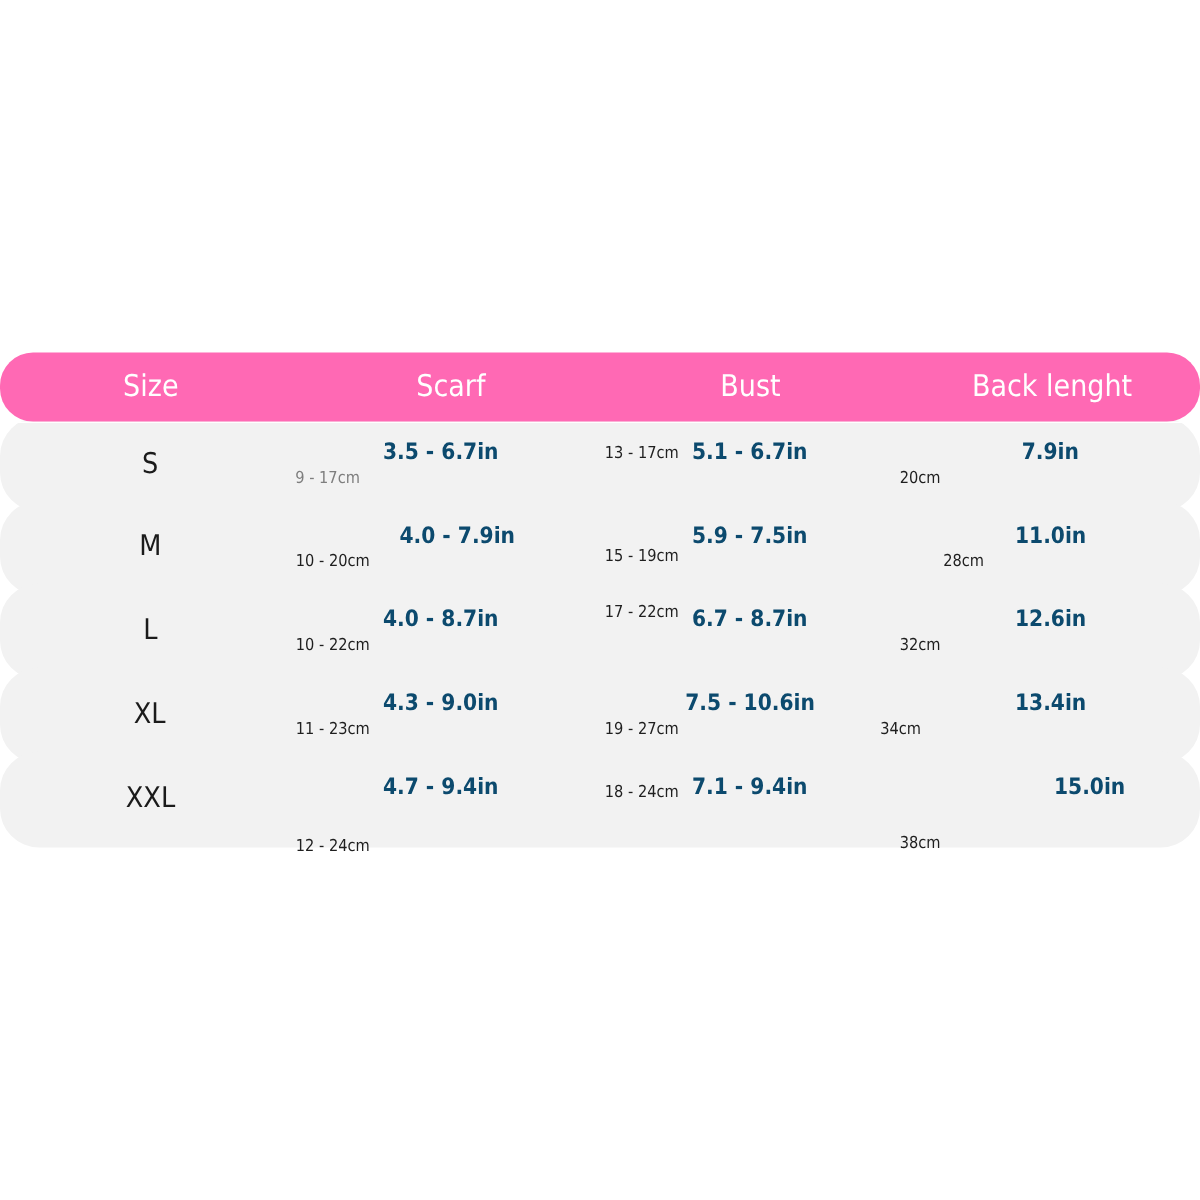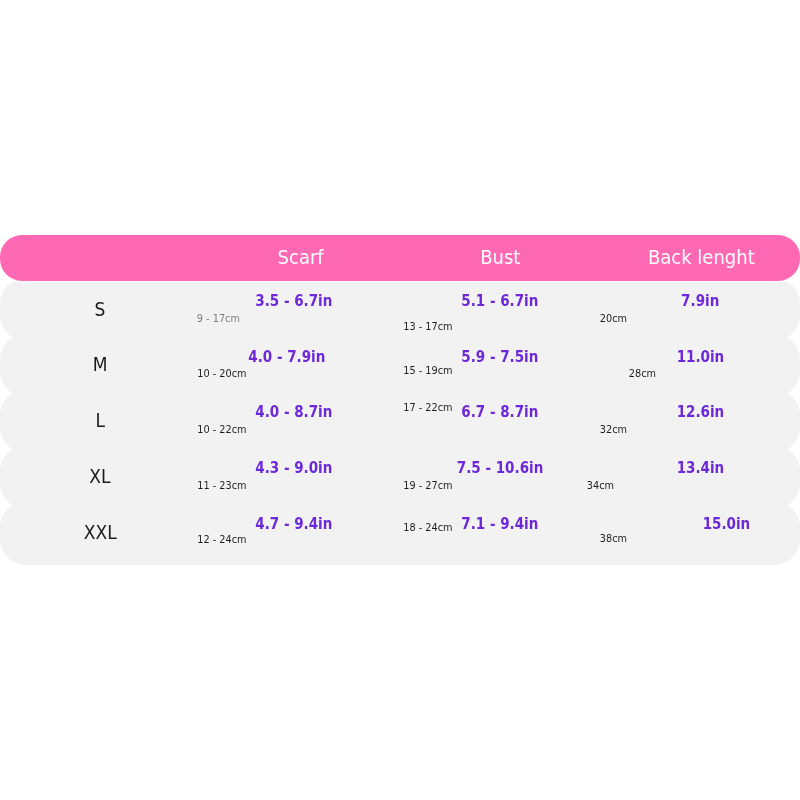--- a/index.html
+++ b/index.html
@@ -17,46 +17,46 @@
          background:#F2F2F2;border-radius:26px;z-index:1;}
 
   
   .gap{position:absolute;left:0;top:280.9px;width:800px;height:0.7px;background:#ffffff;z-index:4;}
 
   
   .ht{filter:blur(0px);position:absolute;z-index:6;top:234px;height:46px;line-height:46px;
       color:#ffffff;font-size:20px;text-align:center;white-space:nowrap;}
   .sz{filter:blur(0px);position:absolute;z-index:3;font-size:19px;color:#1b1b1b;
       text-align:center;white-space:nowrap;}
-  .vin{filter:blur(0px);position:absolute;z-index:3;font-size:15px;font-weight:700;color:#6d28d9;
+  .vin{filter:blur(0px);position:absolute;z-index:3;font-size:15px;font-weight:700;color:#0c4a6e;
        text-align:center;white-space:nowrap;}
   .vcm{filter:blur(0px);position:absolute;z-index:3;font-size:11px;color:#1f1f1f;
        text-align:left;white-space:nowrap;}
   .vcm.muted{color:#7e7e7e;}
 
   
   .cd{display:inline-block;transform:scaleX(0.9);transform-origin:center center;}
   .vcm .cd{transform:scaleX(0.885);}
 </style>
 </head>
 <body>
 
 <div id="chart">
   <div id="rows">
       <div class="rowbg" style="top:277.70px"></div>
       <div class="sz" style="left:0px;width:200px;top:297.50px"><span class="cd">S</span></div>
       <div class="vin" style="left:193.60000000000002px;width:200px;top:291.70px"><span class="cd">3.5 - 6.7in</span></div>
       <div class="vcm muted" style="left:194.3px;width:200px;top:311.50px"><span class="cd">9 - 17cm</span></div>
       <div class="vin" style="left:400.2px;width:200px;top:291.70px"><span class="cd">5.1 - 6.7in</span></div>
-      <div class="vcm" style="left:399.5px;width:200px;top:320px"><span class="cd">13 - 17cm</span></div>
+      <div class="vcm" style="left:399.5px;width:200px;top:295px"><span class="cd">13 - 17cm</span></div>
       <div class="vin" style="left:600.5px;width:200px;top:291.70px"><span class="cd">7.9in</span></div>
       <div class="vcm" style="left:597.8px;width:200px;top:311.50px"><span class="cd">20cm</span></div>
       <div class="rowbg" style="top:333.50px"></div>
       <div class="sz" style="left:0px;width:200px;top:353.30px"><span class="cd">M</span></div>
-      <div class="vin" style="left:187px;width:200px;top:347.50px"><span class="cd">4.0 - 7.9in</span></div>
+      <div class="vin" style="left:205px;width:200px;top:347.50px"><span class="cd">4.0 - 7.9in</span></div>
       <div class="vcm" style="left:194.3px;width:200px;top:367.30px"><span class="cd">10 - 20cm</span></div>
       <div class="vin" style="left:400.2px;width:200px;top:347.50px"><span class="cd">5.9 - 7.5in</span></div>
       <div class="vcm" style="left:399.5px;width:200px;top:364px"><span class="cd">15 - 19cm</span></div>
       <div class="vin" style="left:600.5px;width:200px;top:347.50px"><span class="cd">11.0in</span></div>
       <div class="vcm" style="left:627px;width:200px;top:367.30px"><span class="cd">28cm</span></div>
       <div class="rowbg" style="top:389.30px"></div>
       <div class="sz" style="left:0px;width:200px;top:409.10px"><span class="cd">L</span></div>
       <div class="vin" style="left:193.60000000000002px;width:200px;top:403.30px"><span class="cd">4.0 - 8.7in</span></div>
       <div class="vcm" style="left:194.3px;width:200px;top:423.10px"><span class="cd">10 - 22cm</span></div>
       <div class="vin" style="left:400.2px;width:200px;top:403.30px"><span class="cd">6.7 - 8.7in</span></div>
@@ -67,25 +67,26 @@
       <div class="sz" style="left:0px;width:200px;top:464.90px"><span class="cd">XL</span></div>
       <div class="vin" style="left:193.60000000000002px;width:200px;top:459.10px"><span class="cd">4.3 - 9.0in</span></div>
       <div class="vcm" style="left:194.3px;width:200px;top:478.90px"><span class="cd">11 - 23cm</span></div>
       <div class="vin" style="left:400.2px;width:200px;top:459.10px"><span class="cd">7.5 - 10.6in</span></div>
       <div class="vcm" style="left:399.5px;width:200px;top:478.90px"><span class="cd">19 - 27cm</span></div>
       <div class="vin" style="left:600.5px;width:200px;top:459.10px"><span class="cd">13.4in</span></div>
       <div class="vcm" style="left:585px;width:200px;top:478.90px"><span class="cd">34cm</span></div>
       <div class="rowbg" style="top:500.90px"></div>
       <div class="sz" style="left:0px;width:200px;top:520.70px"><span class="cd">XXL</span></div>
       <div class="vin" style="left:193.60000000000002px;width:200px;top:514.90px"><span class="cd">4.7 - 9.4in</span></div>
-      <div class="vcm" style="left:194.3px;width:200px;top:533px"><span class="cd">12 - 24cm</span></div>
+      <div class="vcm" style="left:194.3px;width:200px;top:557px"><span class="cd">12 - 24cm</span></div>
       <div class="vin" style="left:400.2px;width:200px;top:514.90px"><span class="cd">7.1 - 9.4in</span></div>
       <div class="vcm" style="left:399.5px;width:200px;top:521px"><span class="cd">18 - 24cm</span></div>
       <div class="vin" style="left:626px;width:200px;top:514.90px"><span class="cd">15.0in</span></div>
-      <div class="vcm" style="left:597.8px;width:200px;top:532px"><span class="cd">38cm</span></div>
+      <div class="vcm" style="left:597.8px;width:200px;top:555px"><span class="cd">38cm</span></div>
     </div>
 
   <div class="hdr"></div>
   <div class="gap"></div>
+  <div class="ht" style="left:1px;width:200px"><span class="cd">Size</span></div>
   <div class="ht" style="left:400.5px;width:200px"><span class="cd">Bust</span></div>
   <div class="ht" style="left:200px;width:201px"><span class="cd">Scarf</span></div>
   <div class="ht" style="left:601px;width:201px"><span class="cd">Back lenght</span></div>
 </div>
 
 </body></html>

